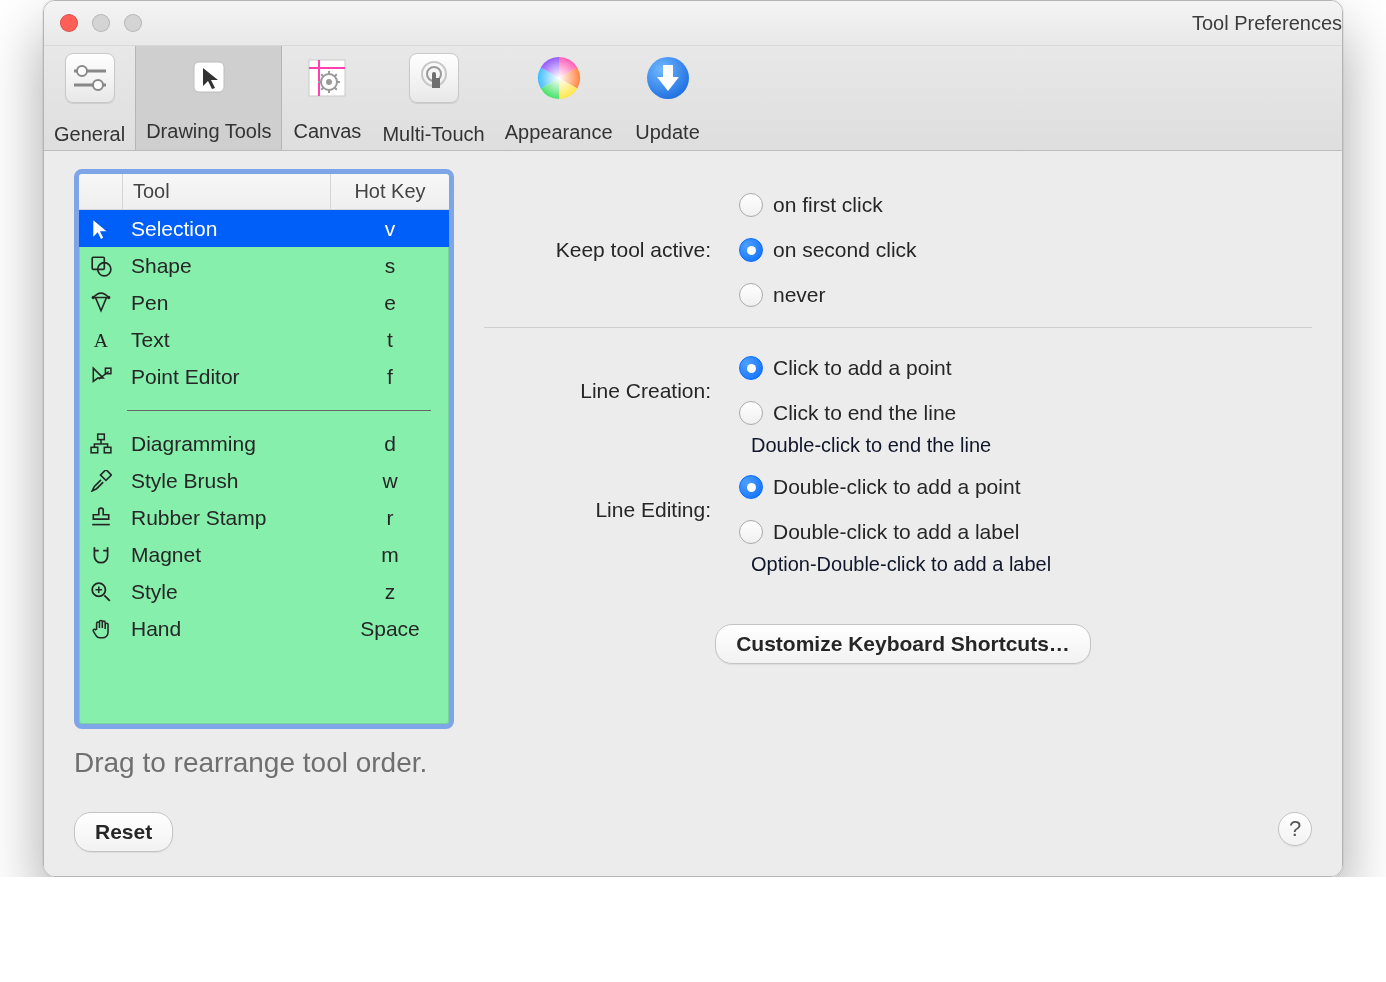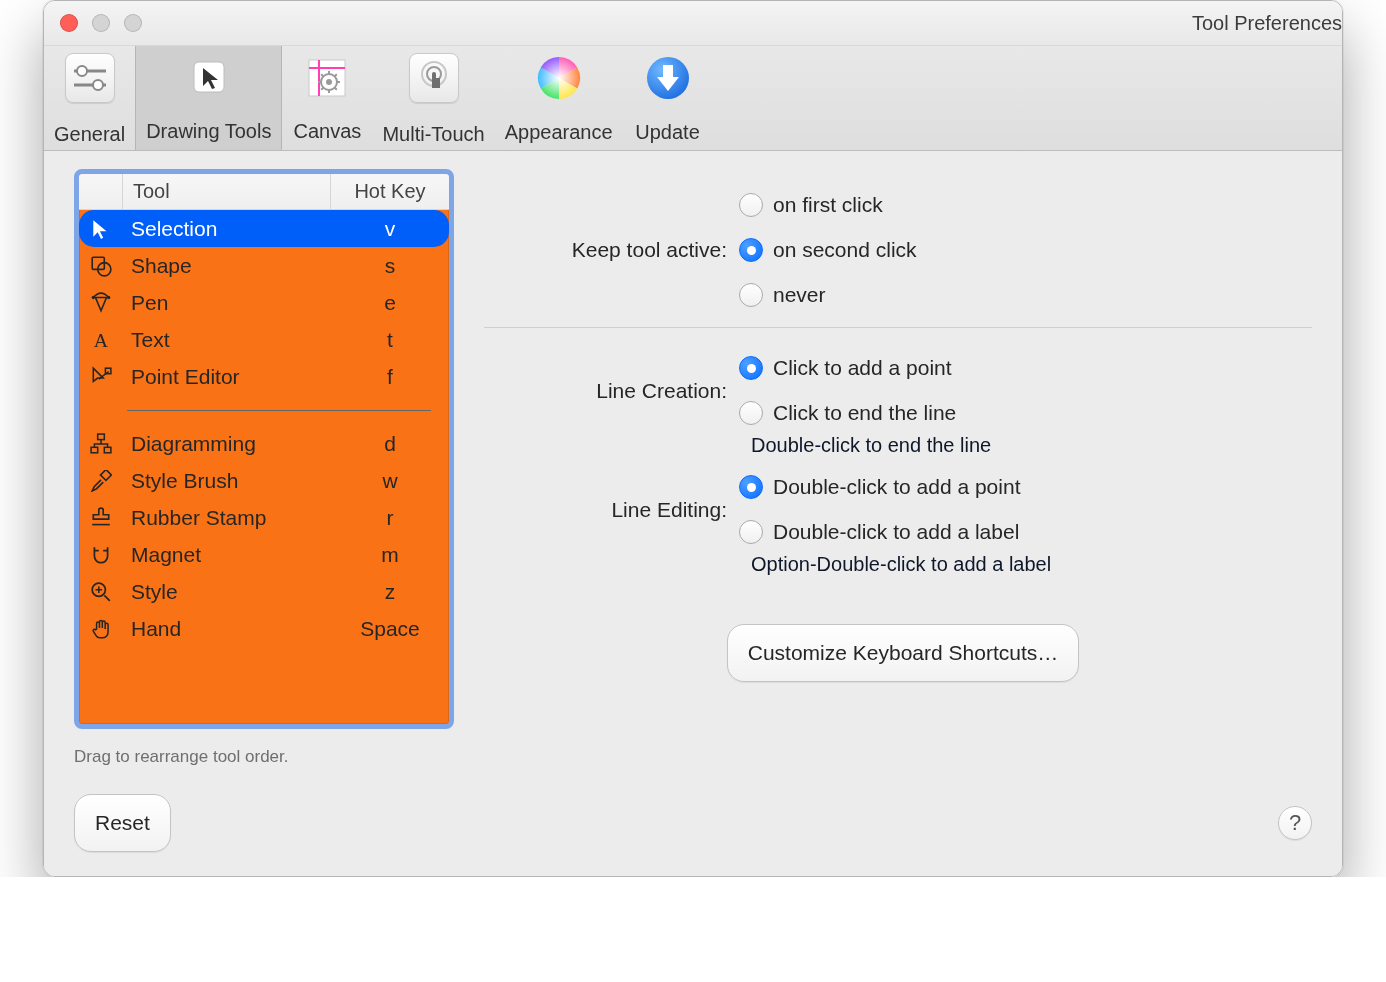--- a/index.html
+++ b/index.html
@@ -82,21 +82,21 @@
     display: flex;
     gap: 40px;
     position: relative;
   }
 
   
   .tool-panel {
     width: 380px;
     border: 5px solid #7ea5e8;
     border-radius: 8px;
-    background: #f97316;
+    background: #86efac;
     box-shadow: 0 0 0 1px rgba(0,0,0,0.1) inset;
     overflow: hidden;
     height: 560px;
   }
   .tool-header {
     display: flex;
     height: 36px;
     border-bottom: 1px solid #d5d5d5;
     background: linear-gradient(#f7f7f7,#efefef);
     font-size: 20px;
@@ -104,54 +104,53 @@
   }
   .th-icon { width: 44px; border-right: 1px solid #d5d5d5; }
   .th-tool { flex: 1; display:flex; align-items:center; padding-left: 10px; border-right: 1px solid #d5d5d5; }
   .th-key  { width: 118px; display:flex; align-items:center; justify-content:center; }
 
   .tool-rows { }
   .tool-row {
     display: flex; align-items: center;
     height: 37px;
     font-size: 21px;
-    border-radius: 15px;
   }
   .tool-row.selected { background: #005ff9; color: #fff; }
   .tool-row .ri { width: 44px; display:flex; align-items:center; justify-content:center; }
   .tool-row .rn { flex: 1; padding-left: 8px; }
   .tool-row .rk { width: 118px; text-align: center; }
   .tool-divider {
     height: 30px;
     display:flex; align-items:center;
   }
   .tool-divider hr {
     margin: 0 18px 0 48px;
     width: 100%;
     border: none; border-top: 1px solid #666;
   }
 
   .hint {
     color: #6f6f6f;
-    font-size: 17px;
+    font-size: 28px;
     margin-top: 18px;
   }
 
   
   .settings { flex: 1; padding-top: 24px; }
   .group { margin-bottom: 10px; }
   .row {
     display: flex;
     align-items: center;
     margin-bottom: 9px;
   }
   .label-col {
     width: 245px;
     text-align: right;
-    padding-right: 12px;
+    padding-right: 28px;
     font-size: 21px;
   }
   .opts { display: flex; flex-direction: column; gap: 21px; }
   .opt { display: flex; align-items: center; gap: 10px; font-size: 21px; }
 
   .radio {
     width: 24px; height: 24px; border-radius: 50%;
     border: 1px solid #aaa;
     background: linear-gradient(#fff,#f0f0f0);
     display: inline-flex; align-items: center; justify-content: center;
@@ -170,32 +169,33 @@
   .hr {
     border: none; border-top: 1px solid #cfcfcf;
     margin: 20px 0 28px -10px;
   }
 
   
   .mac-btn {
     background: linear-gradient(#ffffff,#f2f2f2);
     border: 1px solid #c4c4c4;
     border-radius: 17px;
-    padding: 16px 20px;
+    padding: 7px 20px;
     font-size: 21px;
     color: #262626;
     box-shadow: 0 1px 1px rgba(0,0,0,0.07);
     cursor: default;
+    font-weight: bold;
   }
   .customize-btn-row { display:flex; justify-content:center; margin-top: 48px; }
 
   .footer {
     position: absolute;
     bottom: 24px; left: 30px; right: 30px;
-    display: flex; justify-content: space-between; align-items: center;
+    display: flex; justify-content: space-between; 
   }
   .help-btn {
     width: 34px; height: 34px; border-radius: 50%;
     border: 1px solid #c4c4c4;
     background: linear-gradient(#ffffff,#f2f2f2);
     display:flex; align-items:center; justify-content:center;
     font-size: 22px; color: #555;
     box-shadow: 0 1px 1px rgba(0,0,0,0.07);
   }
 

